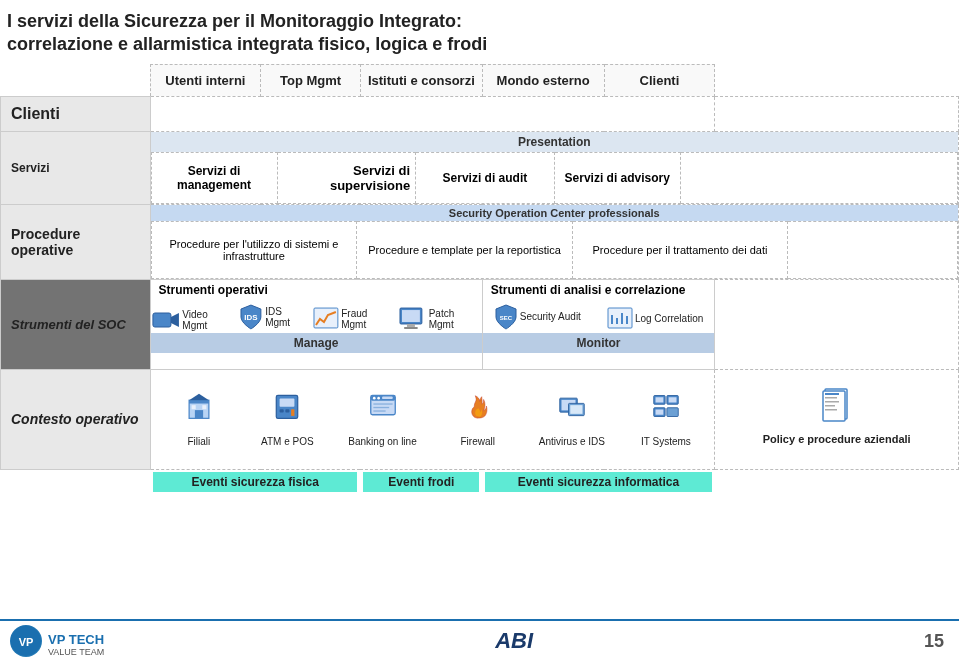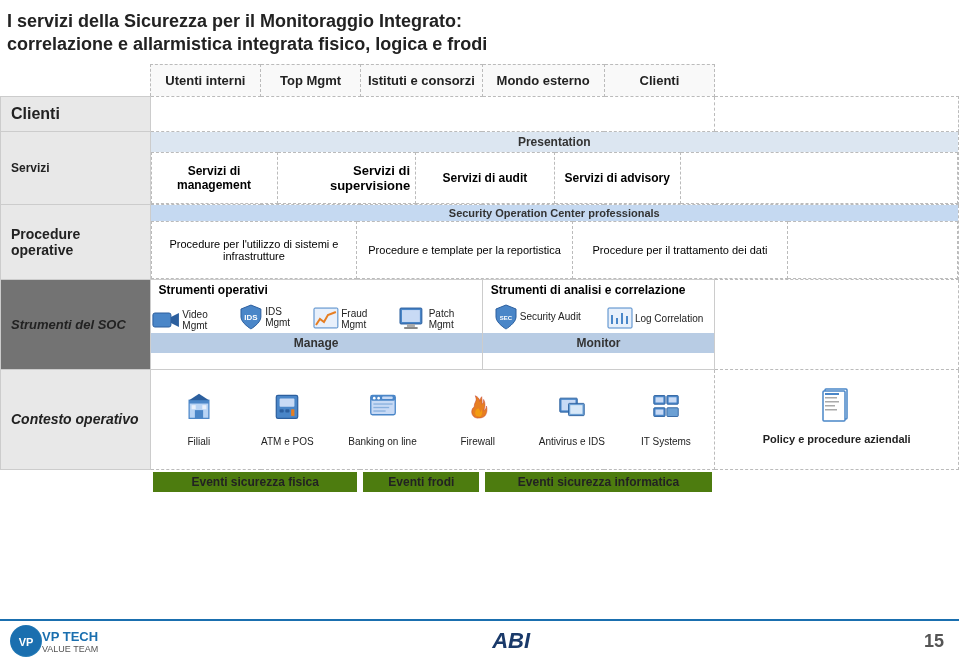--- a/index.html
+++ b/index.html
@@ -159,40 +159,41 @@
       flex-direction: column;
       align-items: center;
       font-size: 10px;
       color: #222;
       gap: 16px;
       min-width: 55px;
     }
 
     
     .event-banner {
-      background: #4d7c0f;
+      background: #5eead4;
       font-weight: bold;
       font-size: 12px;
       text-align: center;
       color: #222;
       padding: 3px 5px;
     }
 
     
     .footer {
       display: flex;
       align-items: center;
       justify-content: space-between;
       padding: 4px 15px 4px 10px;
       border-top: 1px solid #ccc;
       margin-top: 2px;
     }
     .footer-logo {
       display: flex;
-      align-items: center;
+      align-items: flex-end;
+      gap: 6px;
     }
     .logo-circle {
       width: 32px;
       height: 32px;
       border-radius: 50%;
       background: linear-gradient(135deg, #1a6faf, #2980b9);
       display: flex;
       align-items: center;
       justify-content: center;
       color: #fff;

